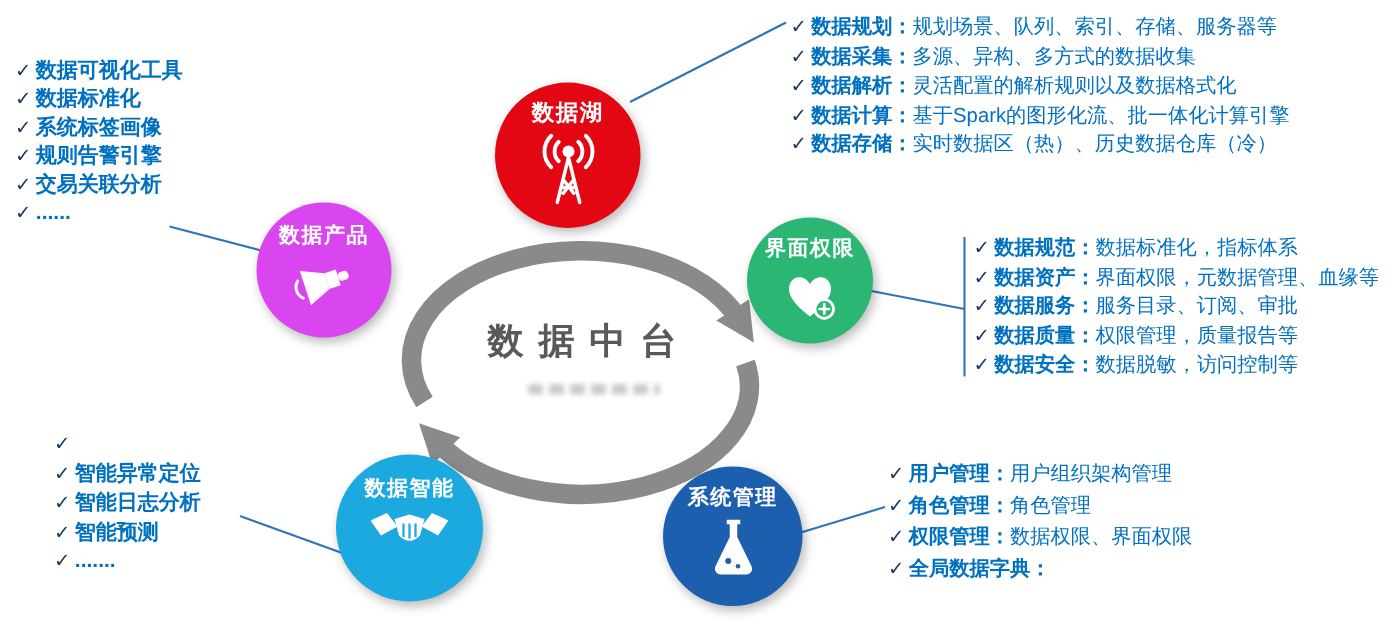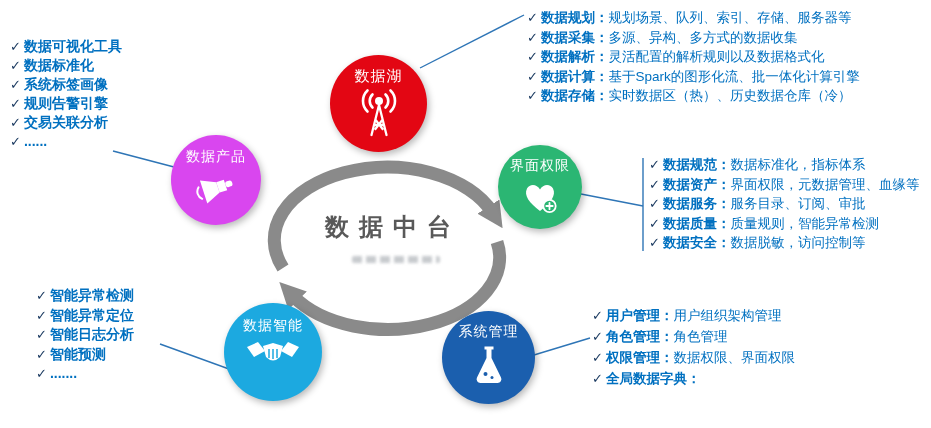--- a/index.html
+++ b/index.html
@@ -3,21 +3,21 @@
 <meta charset="utf-8">
 <style>
   html,body{margin:0;padding:0;background:#ffffff;}
   #canvas{position:relative;width:931px;height:428px;background:#fff;
           font-family:"Liberation Sans","DejaVu Sans",sans-serif;overflow:hidden;}
   #overlay{position:absolute;left:0;top:0;width:931px;height:428px;z-index:1;}
 
   
   .node{position:absolute;border-radius:50%;display:flex;flex-direction:column;align-items:center;
         z-index:2;box-sizing:border-box;box-shadow:2px 3px 7px rgba(0,0,0,.28);}
-  .node-label{color:#fff;font-weight:normal;font-size:14px;letter-spacing:1px;line-height:1.2;}
+  .node-label{color:#fff;font-weight:bold;font-size:14px;letter-spacing:1px;line-height:1.2;}
   .node .icon{display:block;line-height:0;margin-top:3px;}
   .node-lake{left:330px;top:55px;width:97px;height:97px;background:#e30613;padding-top:12px;}
   .node-lake .node-label{font-size:15px;}
   .node-product{left:171px;top:135px;width:90px;height:90px;background:#d946ef;padding-top:13px;}
   .node-asset{left:498px;top:145px;width:84px;height:84px;background:#2bb673;padding-top:12px;}
   .node-intelligence{left:224px;top:303px;width:98px;height:98px;background:#1ca9e0;padding-top:14px;}
   .node-system{left:442px;top:311px;width:93px;height:93px;background:#1b5fae;padding-top:12px;}
 
   
   .center-title{position:absolute;left:288px;top:211px;width:210px;text-align:center;z-index:2;
@@ -189,33 +189,32 @@
         <span class="desc">界面权限，元数据管理、血缘等</span>
       </div>
     <div class="row">
         <span class="check">✓</span>
         <span class="term">数据服务：</span>
         <span class="desc">服务目录、订阅、审批</span>
       </div>
     <div class="row">
         <span class="check">✓</span>
         <span class="term">数据质量：</span>
-        <span class="desc">质量规则，智能异常检测</span>
+        <span class="desc">权限管理，质量报告等</span>
       </div>
     <div class="row">
         <span class="check">✓</span>
         <span class="term">数据安全：</span>
         <span class="desc">数据脱敏，访问控制等</span>
       </div>
   </div>
 
   <div class="list list-intelligence">
     <div class="row">
         <span class="check">✓</span>
-        <span class="term">智能异常检测</span>
       </div>
     <div class="row">
         <span class="check">✓</span>
         <span class="term">智能异常定位</span>
       </div>
     <div class="row">
         <span class="check">✓</span>
         <span class="term">智能日志分析</span>
       </div>
     <div class="row">

